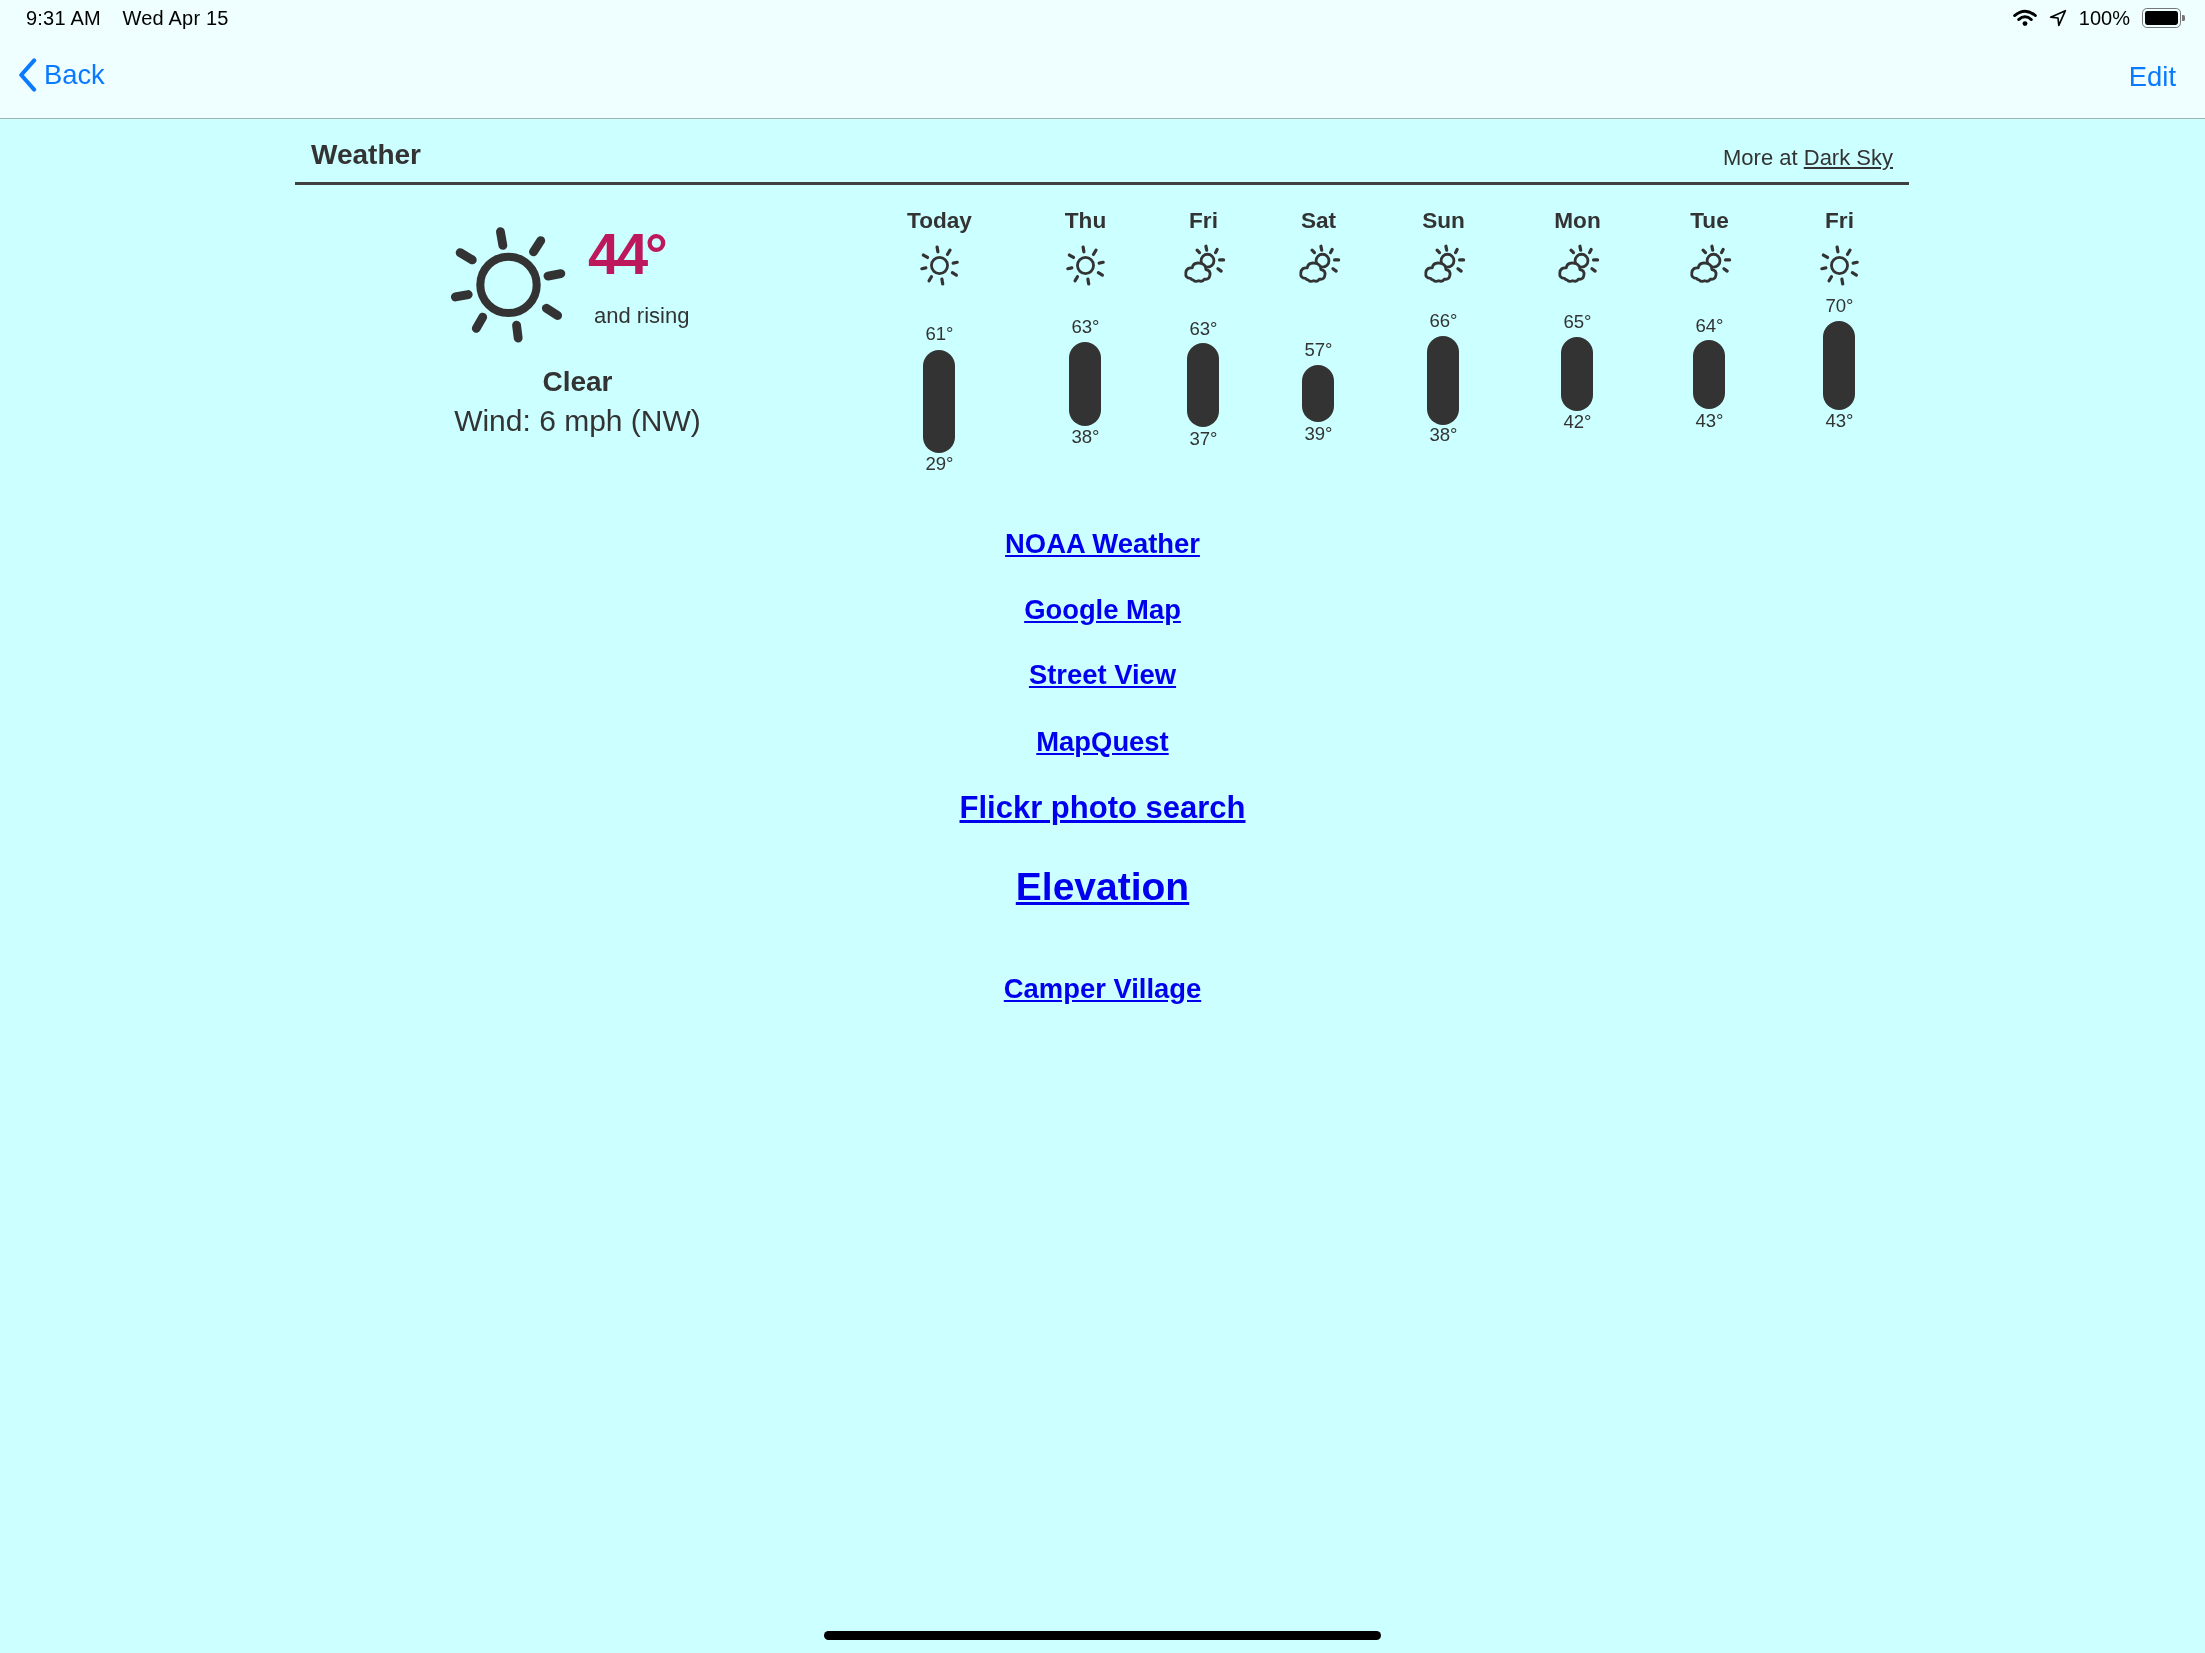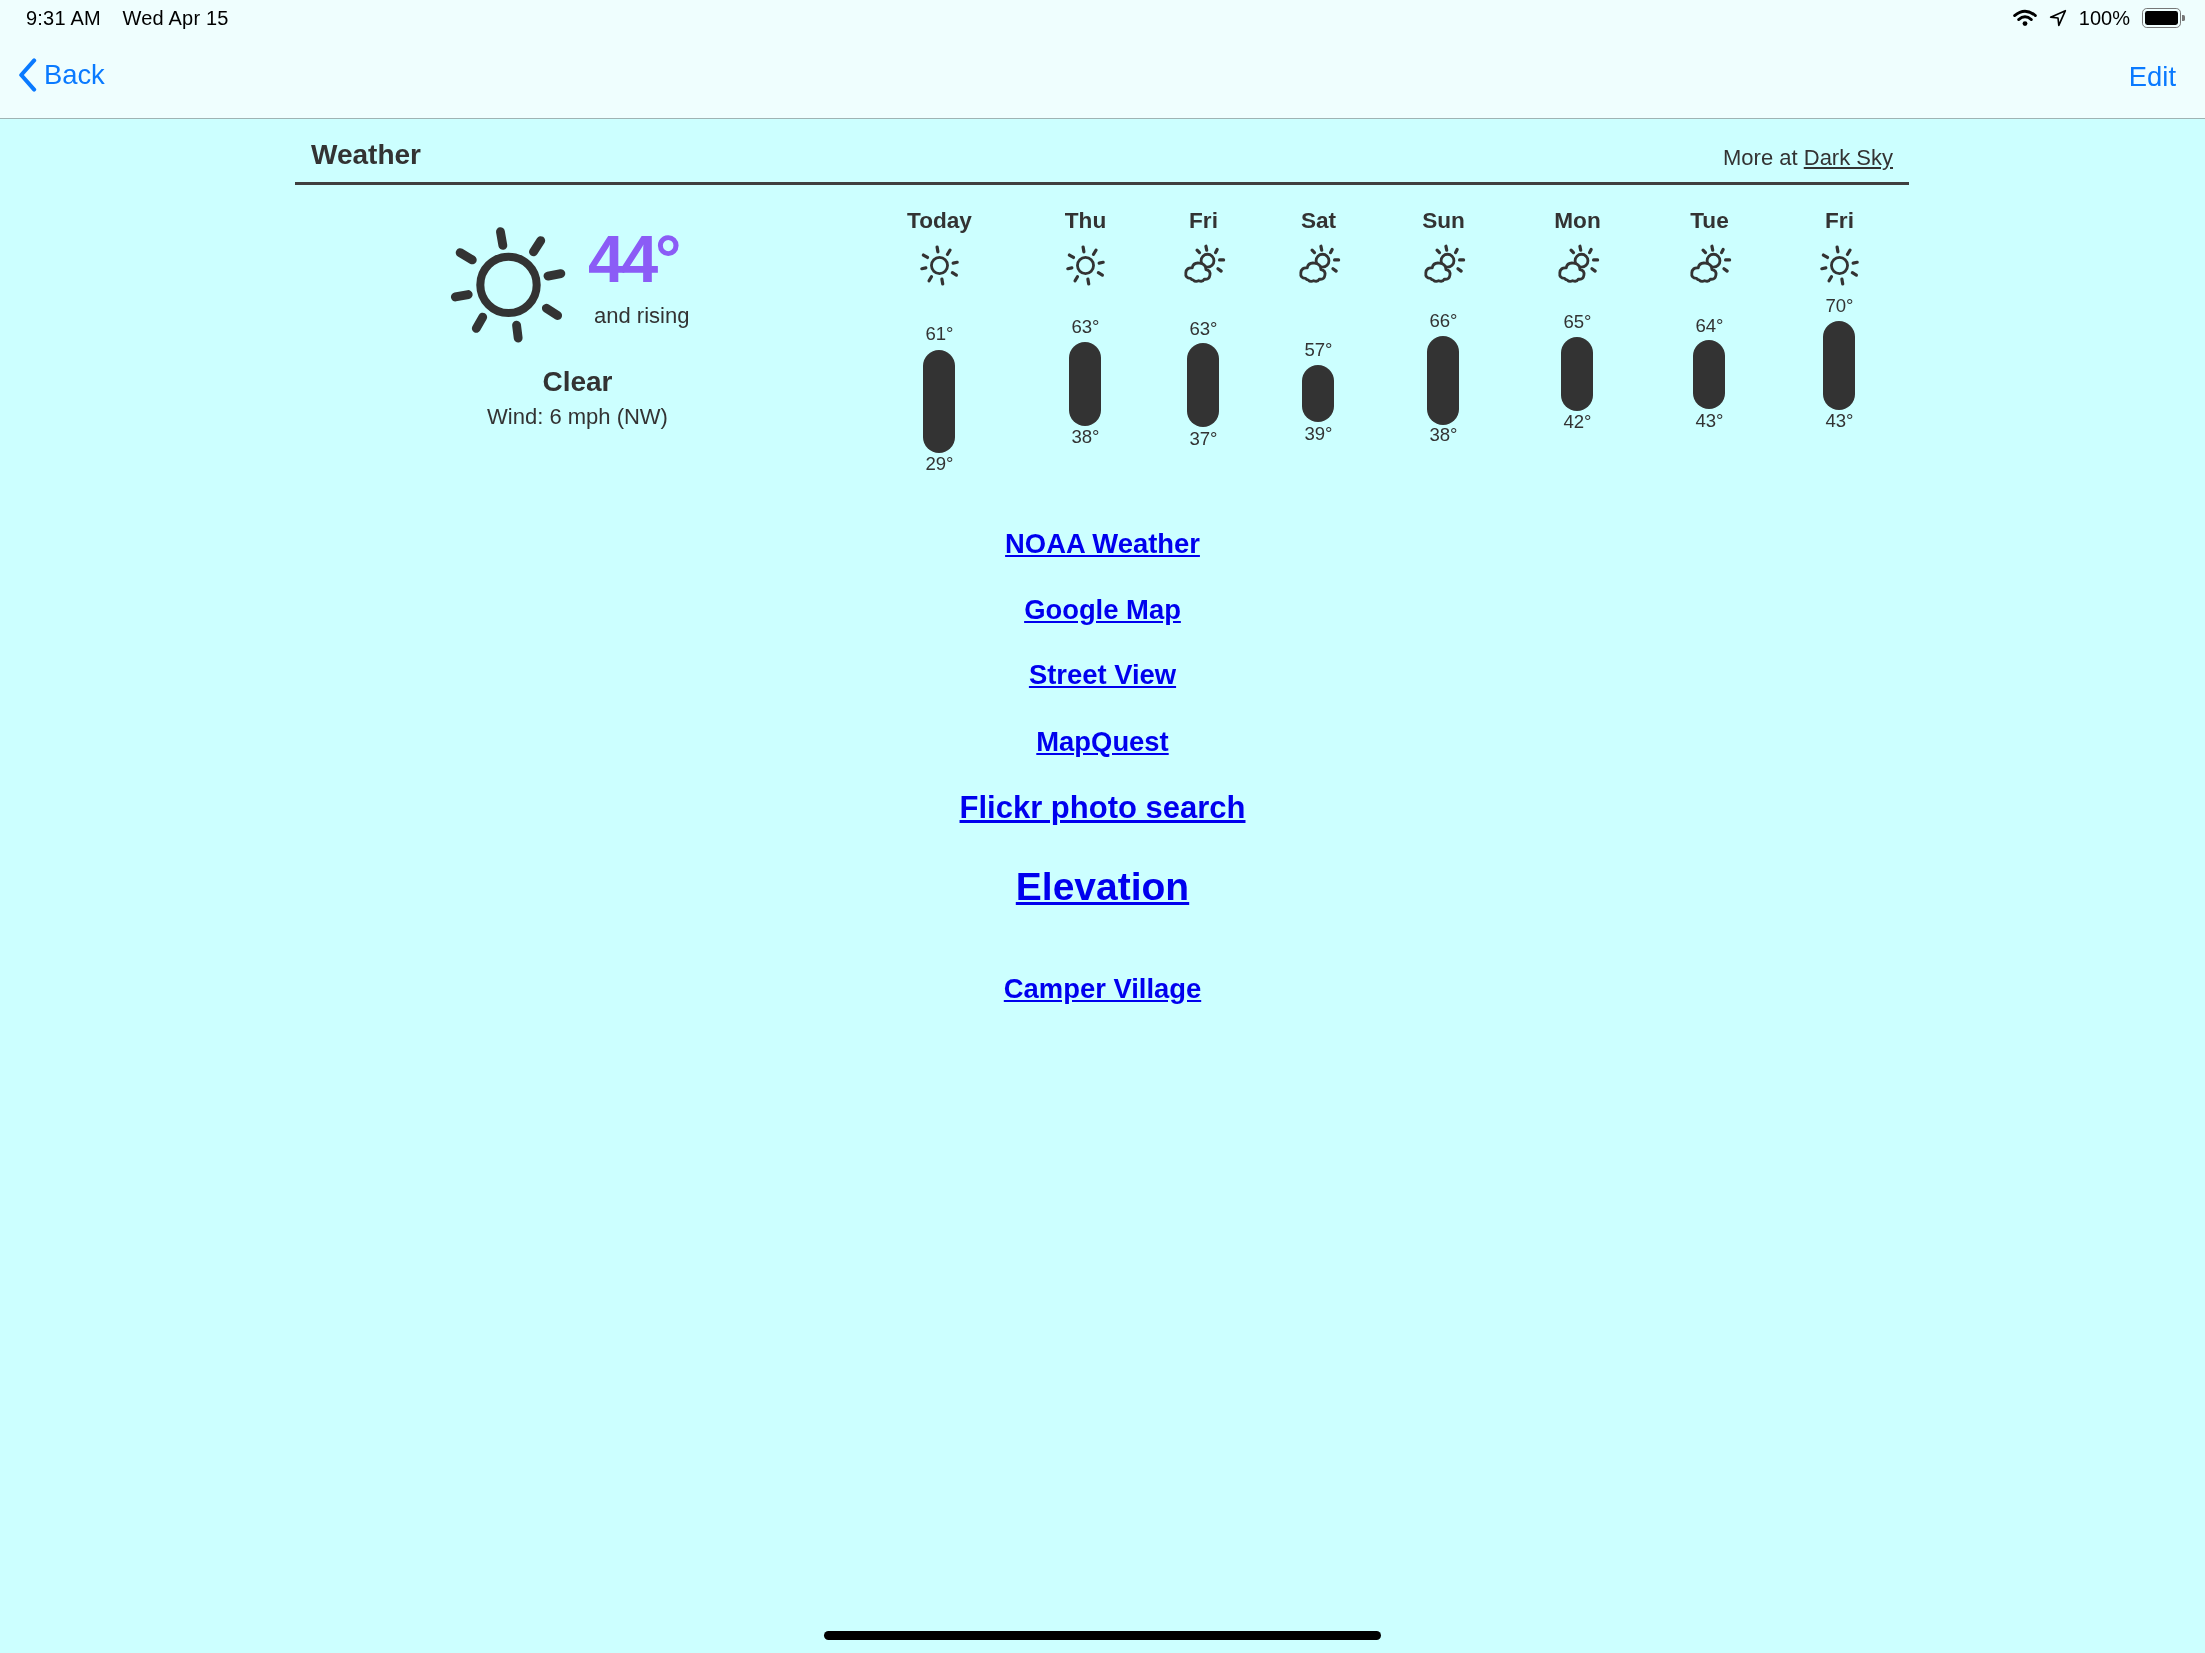--- a/index.html
+++ b/index.html
@@ -62,33 +62,33 @@
     font-size: 22px; color: #333;
   }
   .more-at a { color: #333; text-decoration: underline; }
 
   .current {
     position: absolute; left: 436px; top: 214px; width: 291px; height: 226px;
   }
   .big-sun { position: absolute; left: 0; top: 0; }
   .big-temp {
     position: absolute; left: 152px; top: 6.5px;
-    font-size: 66px; font-weight: bold; color: #8b5cf6; letter-spacing: -3.2px;
+    font-size: 57px; font-weight: bold; color: #be185d; letter-spacing: -3.2px;
   }
   .rising {
     position: absolute; left: 158px; top: 89px;
     font-size: 22px; color: #333;
   }
   .cond {
     position: absolute; left: 0; width: 283px; top: 152px; text-align: center;
     font-size: 28px; font-weight: bold; color: #333;
   }
   .wind {
     position: absolute; left: 0; width: 283px; top: 190px; text-align: center;
-    font-size: 22px; color: #333;
+    font-size: 30px; color: #333;
   }
 
   .day {
     position: absolute; top: 208px; width: 113px; margin-left: -57px;
     text-align: center;
   }
   .day-label { font-size: 22.6px; font-weight: bold; color: #333; height: 32px; }
   .day-icon { display: block; margin: 3.2px auto 0; }
   .temp-hi, .temp-lo {
     position: absolute; left: 0; width: 113px; text-align: center;

